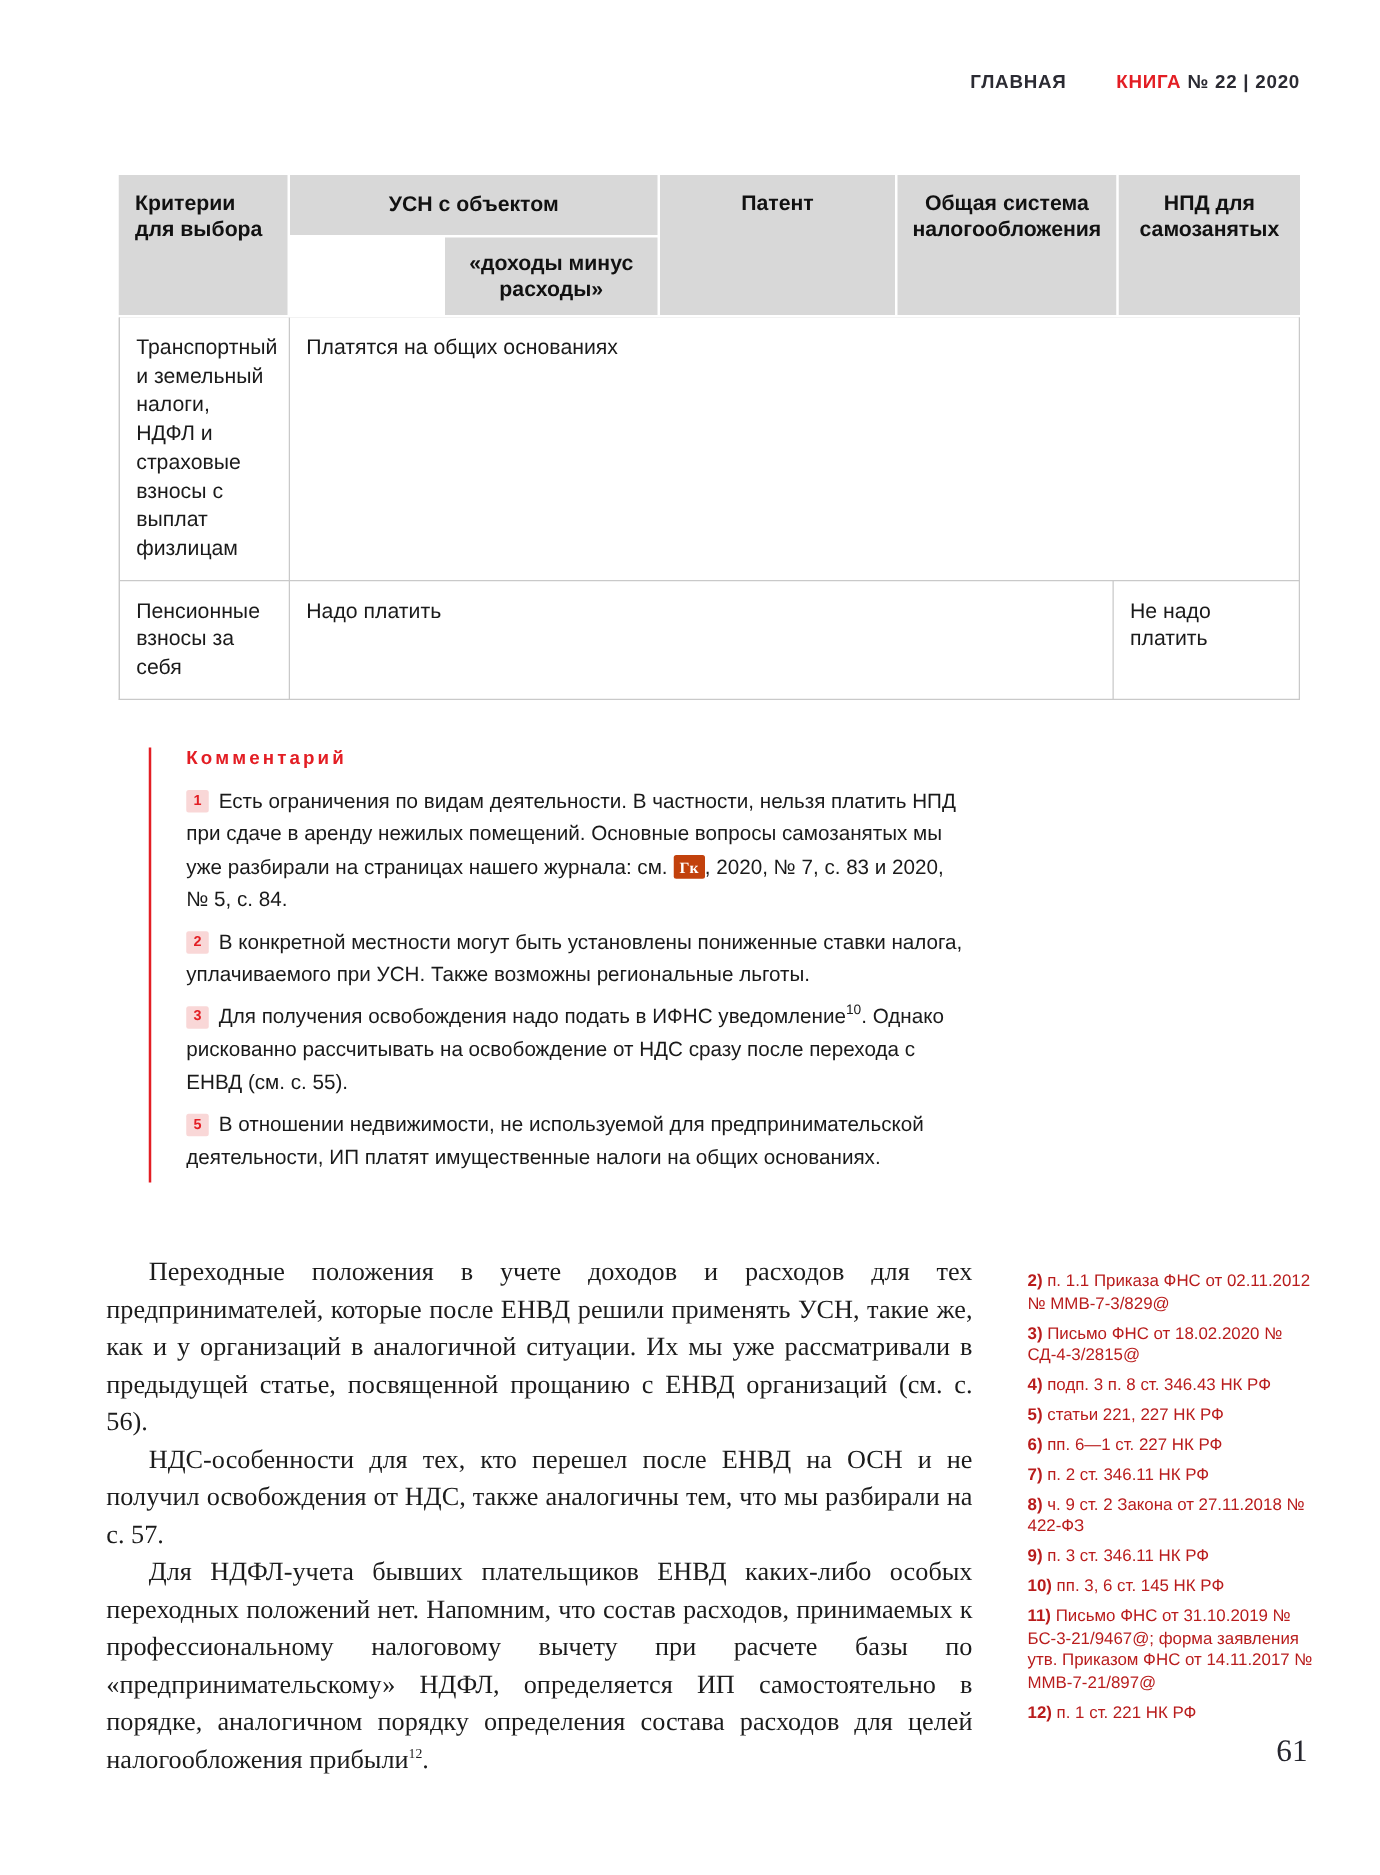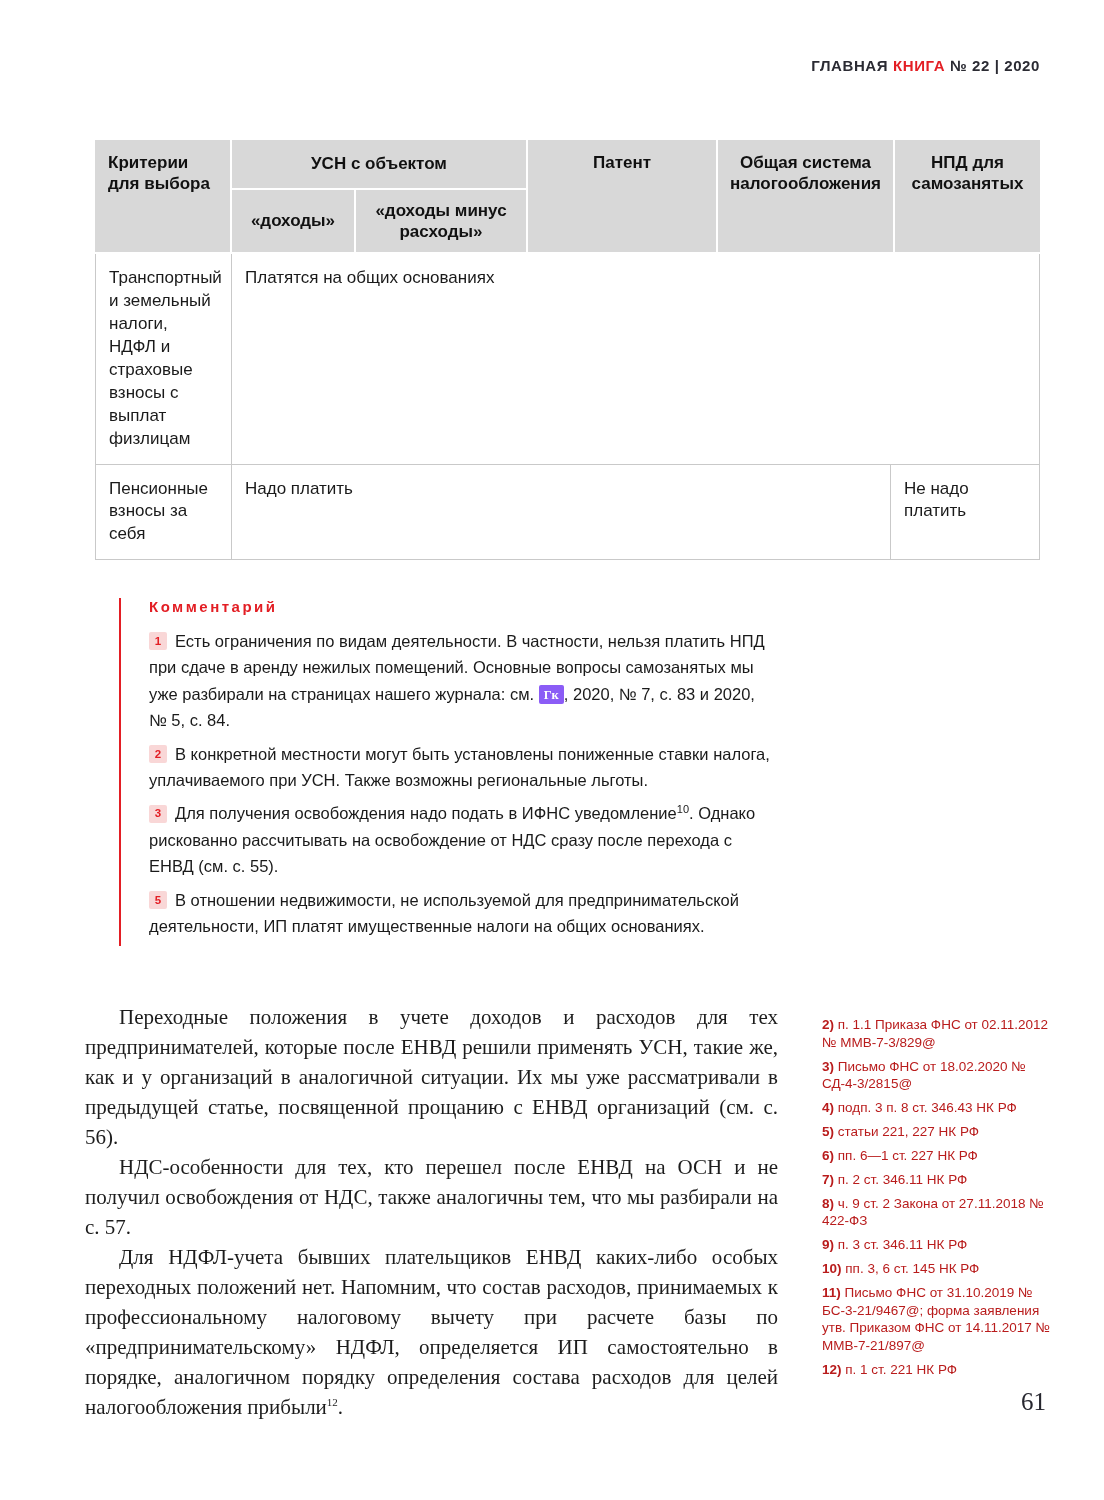--- a/index.html
+++ b/index.html
@@ -9,21 +9,21 @@
     background:#ffffff; font-family:"Liberation Sans", sans-serif; color:#1a1a1a;
     overflow:hidden;
   }
 
   
   .masthead {
     position:absolute; top:57px; right:64px;
     font-size:15px; font-weight:bold; letter-spacing:.6px; color:#2b2b33;
     white-space:nowrap;
   }
-  .mh-red { color:#e31e24; }
+  .mh-red { color:#e31e24;margin-left:35px; }
 
   
   .tax-table { position:absolute; left:95px; top:140px; width:945px; }
   .tbl-header {
     display:grid;
     grid-template-columns:135px 122px 170px 188px 175px 1fr;
     grid-template-rows:48px 62px;
     gap:2px;
   }
   .th {
@@ -64,21 +64,21 @@
     color:#e31e24; font-weight:bold; font-size:15px; letter-spacing:2.5px;
     margin-bottom:13px;
   }
   .c-item { font-size:16.5px; line-height:1.6; margin-bottom:7px; color:#1a1a1a; }
   .badge {
     display:inline-flex; width:18px; height:18px; background:#f9d7d7; color:#e31e24;
     font-size:11.5px; font-weight:bold; align-items:center; justify-content:center;
     border-radius:2px; margin-right:8px; vertical-align:2px;
   }
   .gk {
-    display:inline-block; background:#8b5cf6; color:#fff; font-weight:bold;
+    display:inline-block; background:#c2410c; color:#fff; font-weight:bold;
     font-size:12.5px; line-height:1; padding:4px 5px 3px; border-radius:2px;
     vertical-align:1px; font-family:"Liberation Serif", serif;
   }
   sup { font-size:11px; line-height:0; }
 
   
   .article {
     position:absolute; left:85px; top:1002px; width:693px;
     font-family:"Liberation Serif", serif; font-size:21px; line-height:1.43;
     color:#1c1c1c; text-align:justify;
@@ -106,21 +106,20 @@
   <div class="masthead">
     <span>ГЛАВНАЯ</span>
     <span class="mh-red">КНИГА</span>
     <span>№ 22 | 2020</span>
   </div>
 
   <div class="tax-table">
     <div class="tbl-header">
       <div class="th th-criteria">Критерии для выбора</div>
       <div class="th th-usn">УСН с объектом</div>
-      <div class="th th-sub th-sub1">«доходы»</div>
       <div class="th th-sub th-sub2">«доходы минус расходы»</div>
       <div class="th th-patent">Патент</div>
       <div class="th th-osn">Общая система налогообложения</div>
       <div class="th th-npd">НПД для самозанятых</div>
     </div>
     <div class="tbl-body">
       <div class="td td-r1-label">Транспортный и земельный налоги, НДФЛ и страховые взносы с выплат физлицам</div>
       <div class="td td-r1-value">Платятся на общих основаниях</div>
       <div class="td td-r2-label">Пенсионные взносы за себя</div>
       <div class="td td-r2-value">Надо платить</div>

